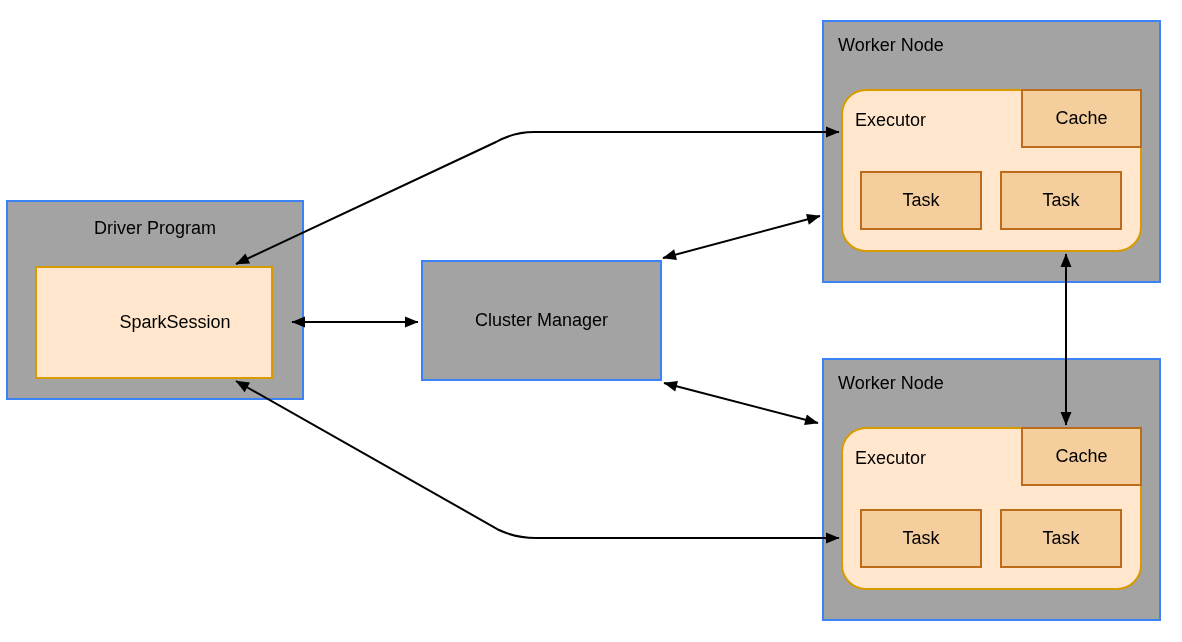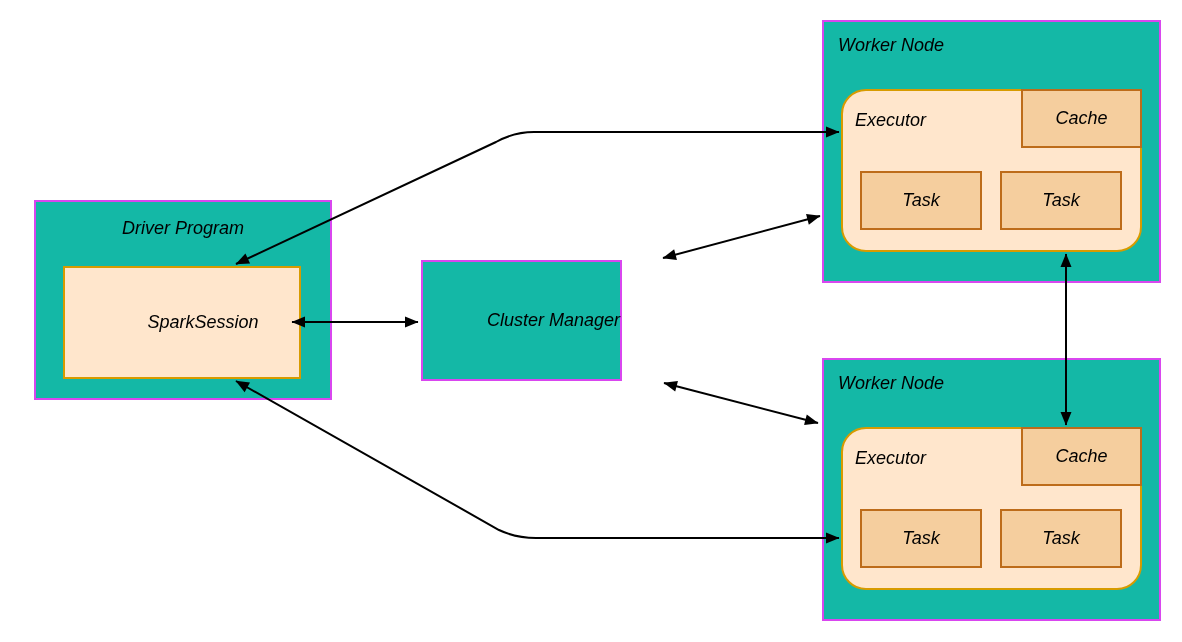--- a/index.html
+++ b/index.html
@@ -9,31 +9,31 @@
     position: relative;
     width: 1182px;
     height: 642px;
     background: #ffffff;
     overflow: hidden;
     font-size: 18px;
   }
 
   .box { position: absolute; box-sizing: border-box; }
 
-  .plain  { border: 2px solid #d946ef; background: #14b8a6; font-style: italic; }
+  .plain  { border: 2px solid #3b82f6; background: #a3a3a3; }
   .peach  { border: 2px solid #D79B00; background: #FFE6CC; }
   .amber  { border: 2px solid #BD6C1A; background: #F5CE9E; }
 
   .center { display: flex; align-items: center; justify-content: center; }
 
-  .driver          { left: 34px;  top: 200px; width: 298px; height: 200px; }
+  .driver          { left: 6px;  top: 200px; width: 298px; height: 200px; }
   .driver-title    { text-align: center; padding-top: 16px; }
   .spark-session   { left: 27px;  top: 64px;  width: 238px; height: 113px; padding-left: 42px; }
 
-  .cluster-manager { left: 421px; top: 260px; width: 201px; height: 121px; justify-content: flex-end; }
+  .cluster-manager { left: 421px; top: 260px; width: 241px; height: 121px; }
 
   .worker          { left: 822px; width: 339px; height: 263px; }
   .worker-1        { top: 20px; }
   .worker-2        { top: 358px; }
   .worker-title    { padding: 13px 0 0 14px; }
 
   .executor        { left: 17px; top: 67px; width: 301px; height: 163px; border-radius: 25px; }
   .executor-label  { position: absolute; left: 12px; top: 19px; }
 
   .cache           { left: 178px; top: -2px; width: 121px; height: 59px; }

